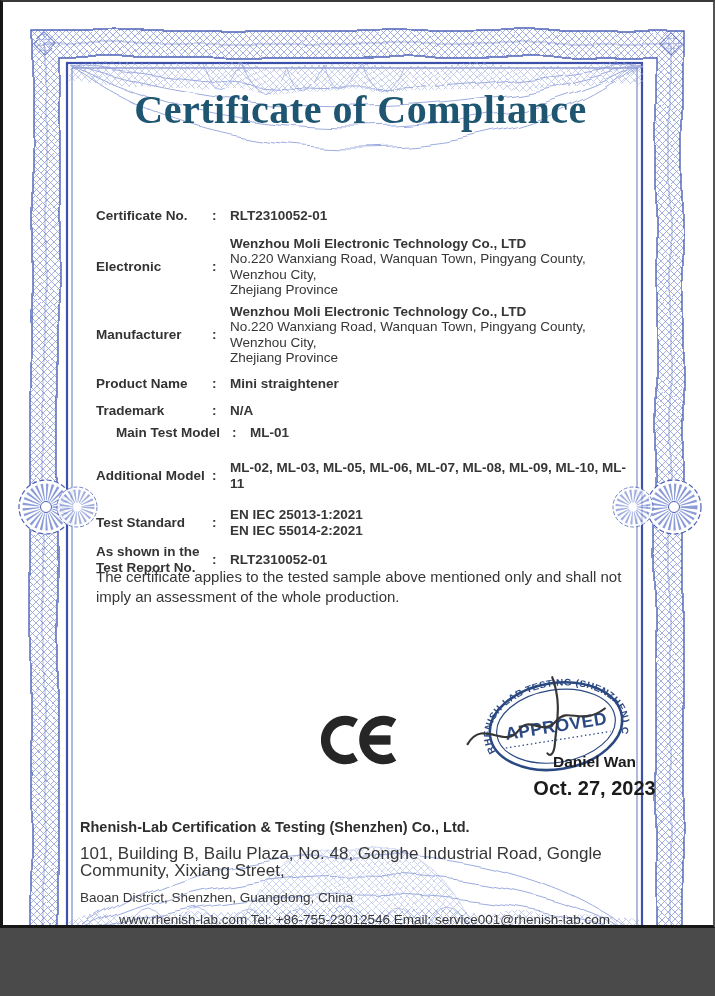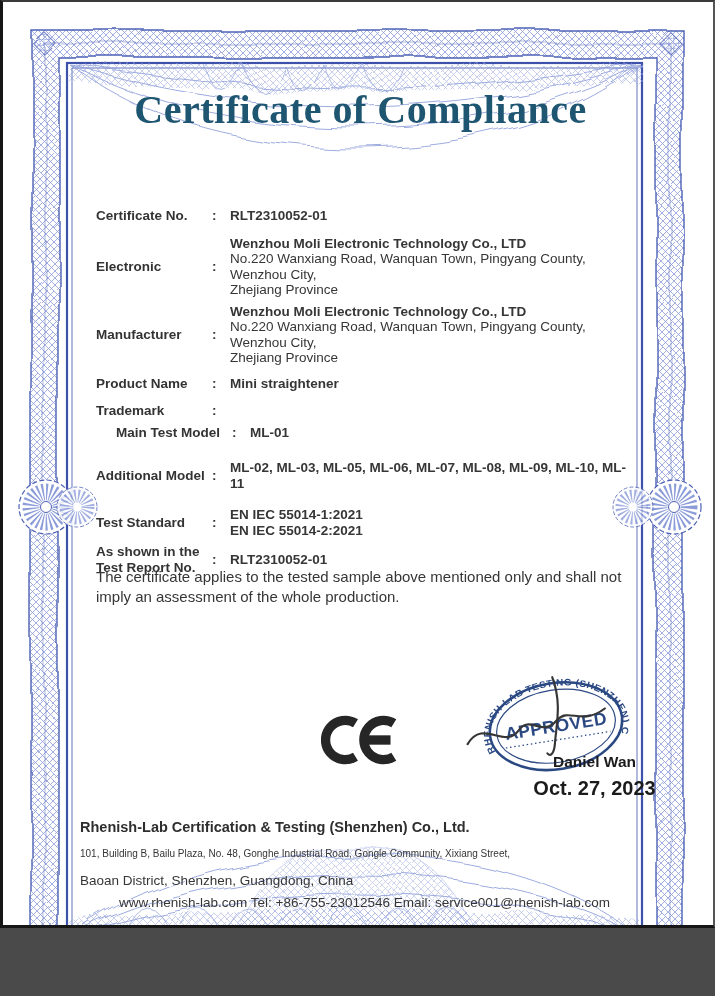--- a/index.html
+++ b/index.html
@@ -42,21 +42,21 @@
   .stamp{position:absolute;left:455px;top:662px;width:196px;height:140px;opacity:.94;}
   .signer{
     position:absolute;left:504px;top:751px;width:175px;text-align:center;
     font-weight:bold;color:#1b1b1b;
   }
   .signer .name{font-size:15.5px;}
   .signer .role{font-size:15.5px;margin-top:7px;}
   .signer .date{font-size:20px;margin-top:6px;}
   .footer{position:absolute;left:77px;top:817px;width:545px;}
   .f-company{font-weight:bold;font-size:14.5px;color:#2e2e2e;}
-  .f-addr{margin-top:10px;font-size:10px;line-height:17px;}
+  .f-addr{margin-top:10px;font-size:17px;line-height:17px;}
   .f-addr2{margin-top:10px;font-size:13.5px;line-height:17px;}
   .f-contact{margin-top:6px;font-size:13.5px;text-align:center;padding-left:24px;}
 </style>
 </head>
 <body>
 
 <div class="page">
 
   <svg class="deco" viewBox="0 0 715 996" aria-hidden="true">
     <defs>
@@ -165,20 +165,23 @@
       <div class="lbl">Product Name</div>
       <div class="sep">:</div>
       <div class="val">
         <div class="b">Mini straightener</div>
       </div>
     </div>
 
     <div class="row mb6">
       <div class="lbl">Trademark</div>
       <div class="sep">:</div>
+      <div class="val">
+        <div class="b">N/A</div>
+      </div>
     </div>
 
     <div class="row mb4">
       <div class="lbl">Main Test Model</div>
       <div class="sep">:</div>
       <div class="val">
         <div class="b">ML-01</div>
       </div>
     </div>
 
@@ -187,21 +190,21 @@
       <div class="sep">:</div>
       <div class="val">
         <div class="b">ML-02, ML-03, ML-05, ML-06, ML-07, ML-08, ML-09, ML-10, ML-11</div>
       </div>
     </div>
 
     <div class="row mb6">
       <div class="lbl">Test Standard</div>
       <div class="sep">:</div>
       <div class="val">
-        <div class="b">EN IEC 55014-1:2021</div>
+        <div class="b">EN IEC 25013-1:2021</div>
         <div class="b">EN IEC 55014-2:2021</div>
       </div>
     </div>
 
     <div class="row">
       <div class="lbl">As shown in the Test Report No.</div>
       <div class="sep">:</div>
       <div class="val">
         <div class="b">RLT2310052-01</div>
       </div>

